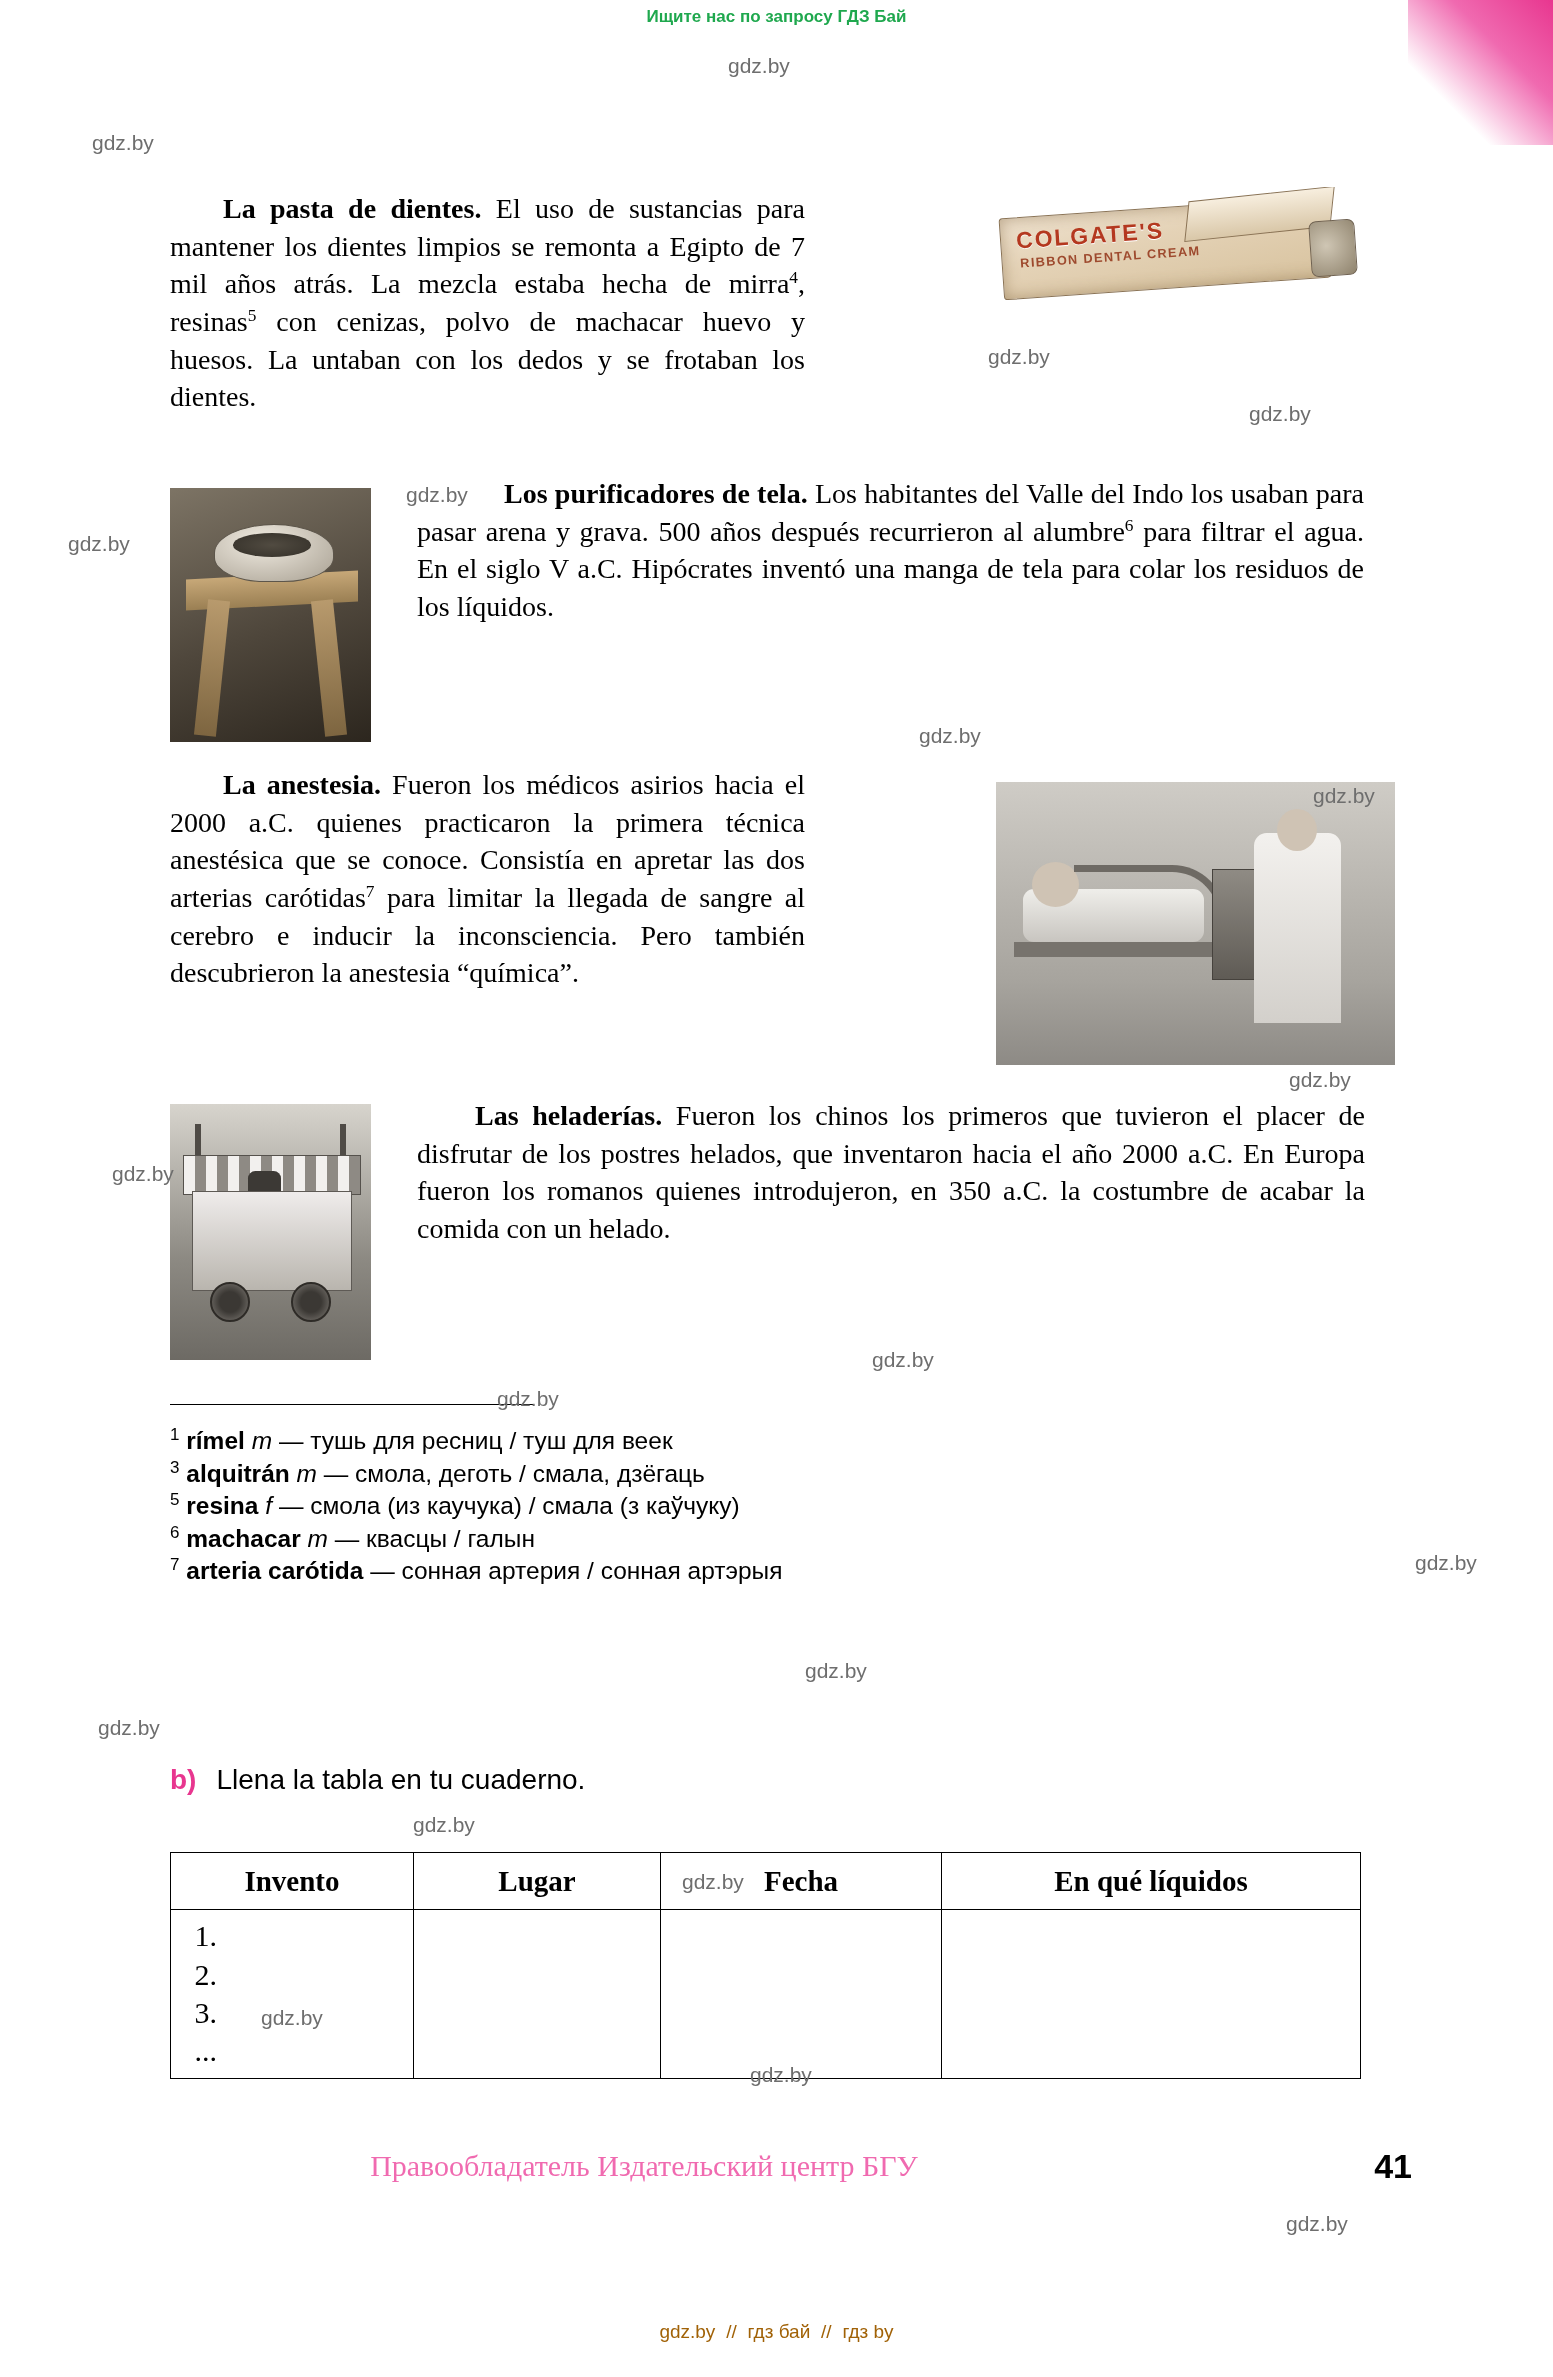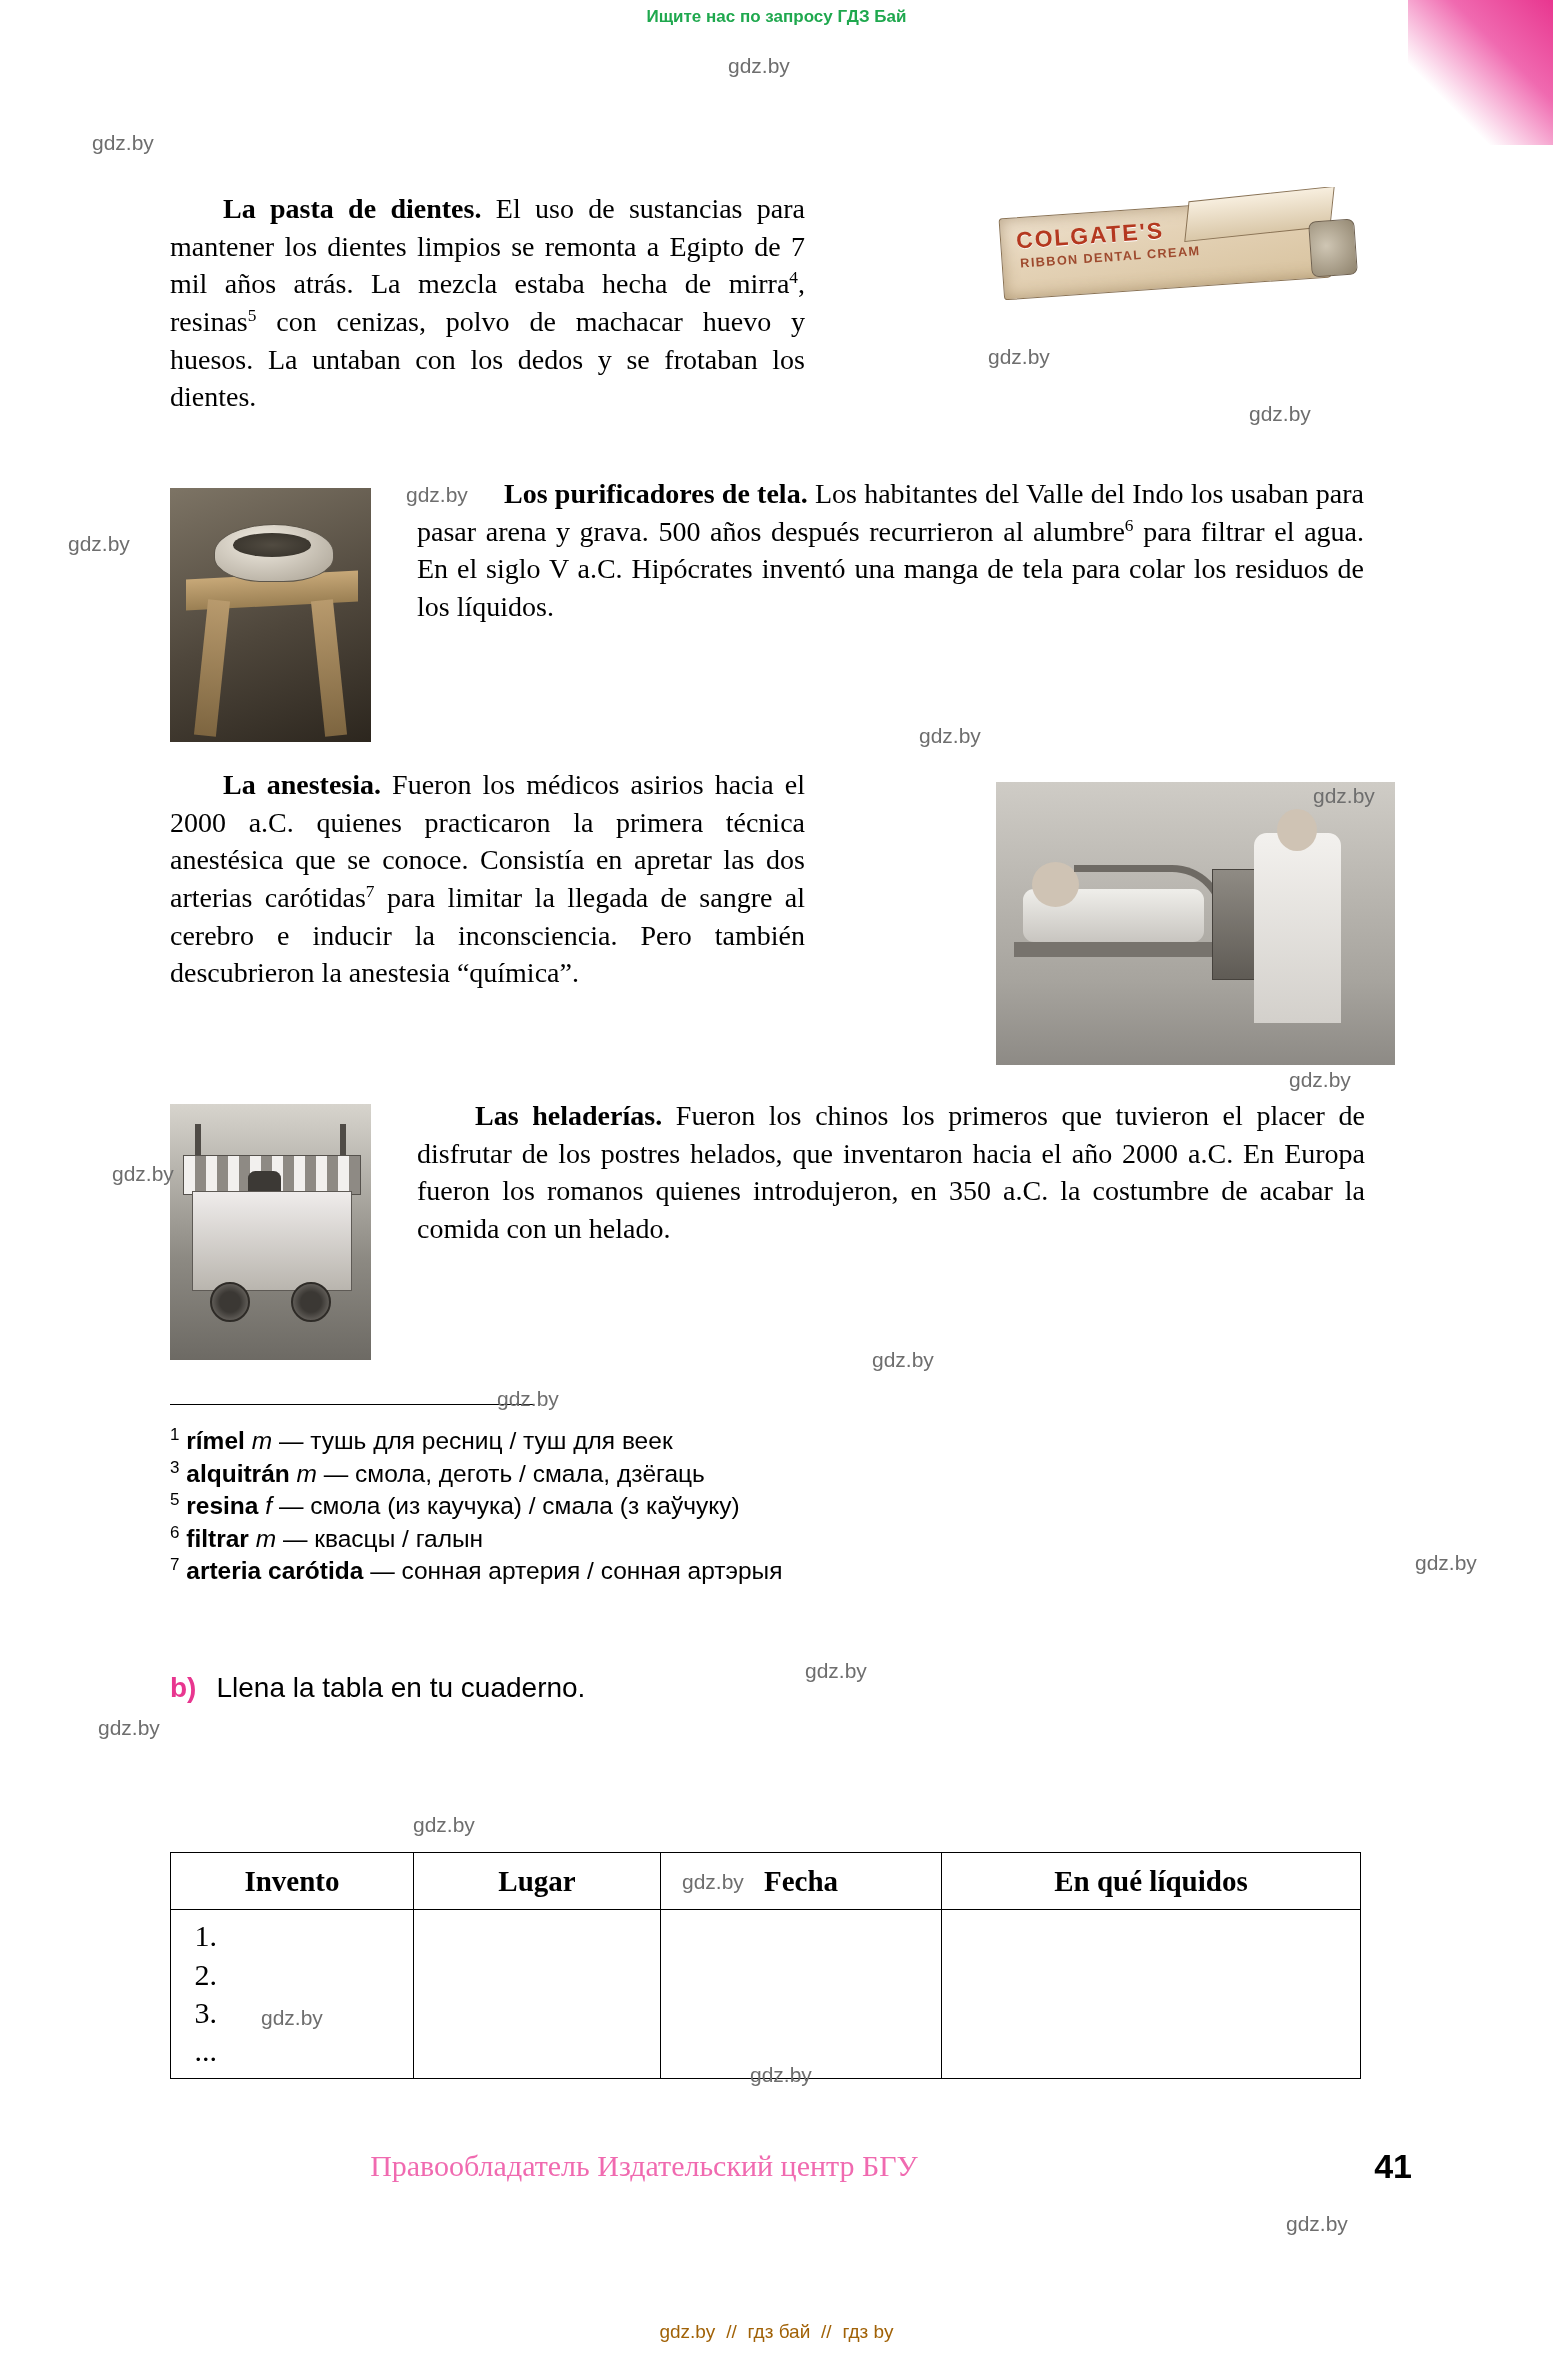--- a/index.html
+++ b/index.html
@@ -305,21 +305,21 @@
   }
   #footnotes .fn { white-space: nowrap; }
   #footnotes .num { font-size: 17px; vertical-align: super; }
   #footnotes b { font-weight: bold; }
   #footnotes i { font-style: italic; }
 
   
   #task-b {
     position: absolute;
     left: 170px;
-    top: 1672px;
+    top: 1764px;
     width: 816px;
     font-family: "Liberation Sans", sans-serif;
     font-size: 28px;
   }
   #task-b .marker {
     color: #e8368f;
     font-weight: bold;
     margin-right: 20px;
   }
 
@@ -440,21 +440,21 @@
 
   <div id="block-icecream" class="col-text">
     <span class="lead-ind"></span><span class="b">Las heladerías.</span><span> Fueron los chinos los primeros que tuvieron el placer de disfrutar de los postres helados,  que inventaron hacia el año 2000 a.C. En Europa fueron los romanos quienes introdujeron, en 350 a.C. la costumbre de acabar la comida con un helado.</span>
   </div>
 
   <div id="footnote-rule"></div>
   <div id="footnotes">
     <div class="fn"><span class="num">1</span>&nbsp;<b>rímel</b> <i>m</i> <span>—</span> <span>тушь для ресниц / туш для веек</span></div>
     <div class="fn"><span class="num">3</span>&nbsp;<b>alquitrán</b> <i>m</i> <span>—</span> <span>смола, деготь / смала, дзёгаць</span></div>
     <div class="fn"><span class="num">5</span>&nbsp;<b>resina</b> <i>f</i> <span>—</span> <span>смола (из каучука) / смала (з каўчуку)</span></div>
-    <div class="fn"><span class="num">6</span>&nbsp;<b>filtrar</b> <i>m</i> <span>—</span> <span>квасцы / галын</span></div>
+    <div class="fn"><span class="num">6</span>&nbsp;<b>machacar</b> <i>m</i> <span>—</span> <span>квасцы / галын</span></div>
     <div class="fn"><span class="num">7</span>&nbsp;<b>arteria carótida</b> <span>—</span> <span>сонная артерия / сонная артэрыя</span></div>
   </div>
 
   <div id="task-b">
     <span class="marker">b)</span><span>Llena la tabla en tu cuaderno.</span>
   </div>
 
   <table id="invent-table">
     <colgroup>
       <col style="width:243px">

